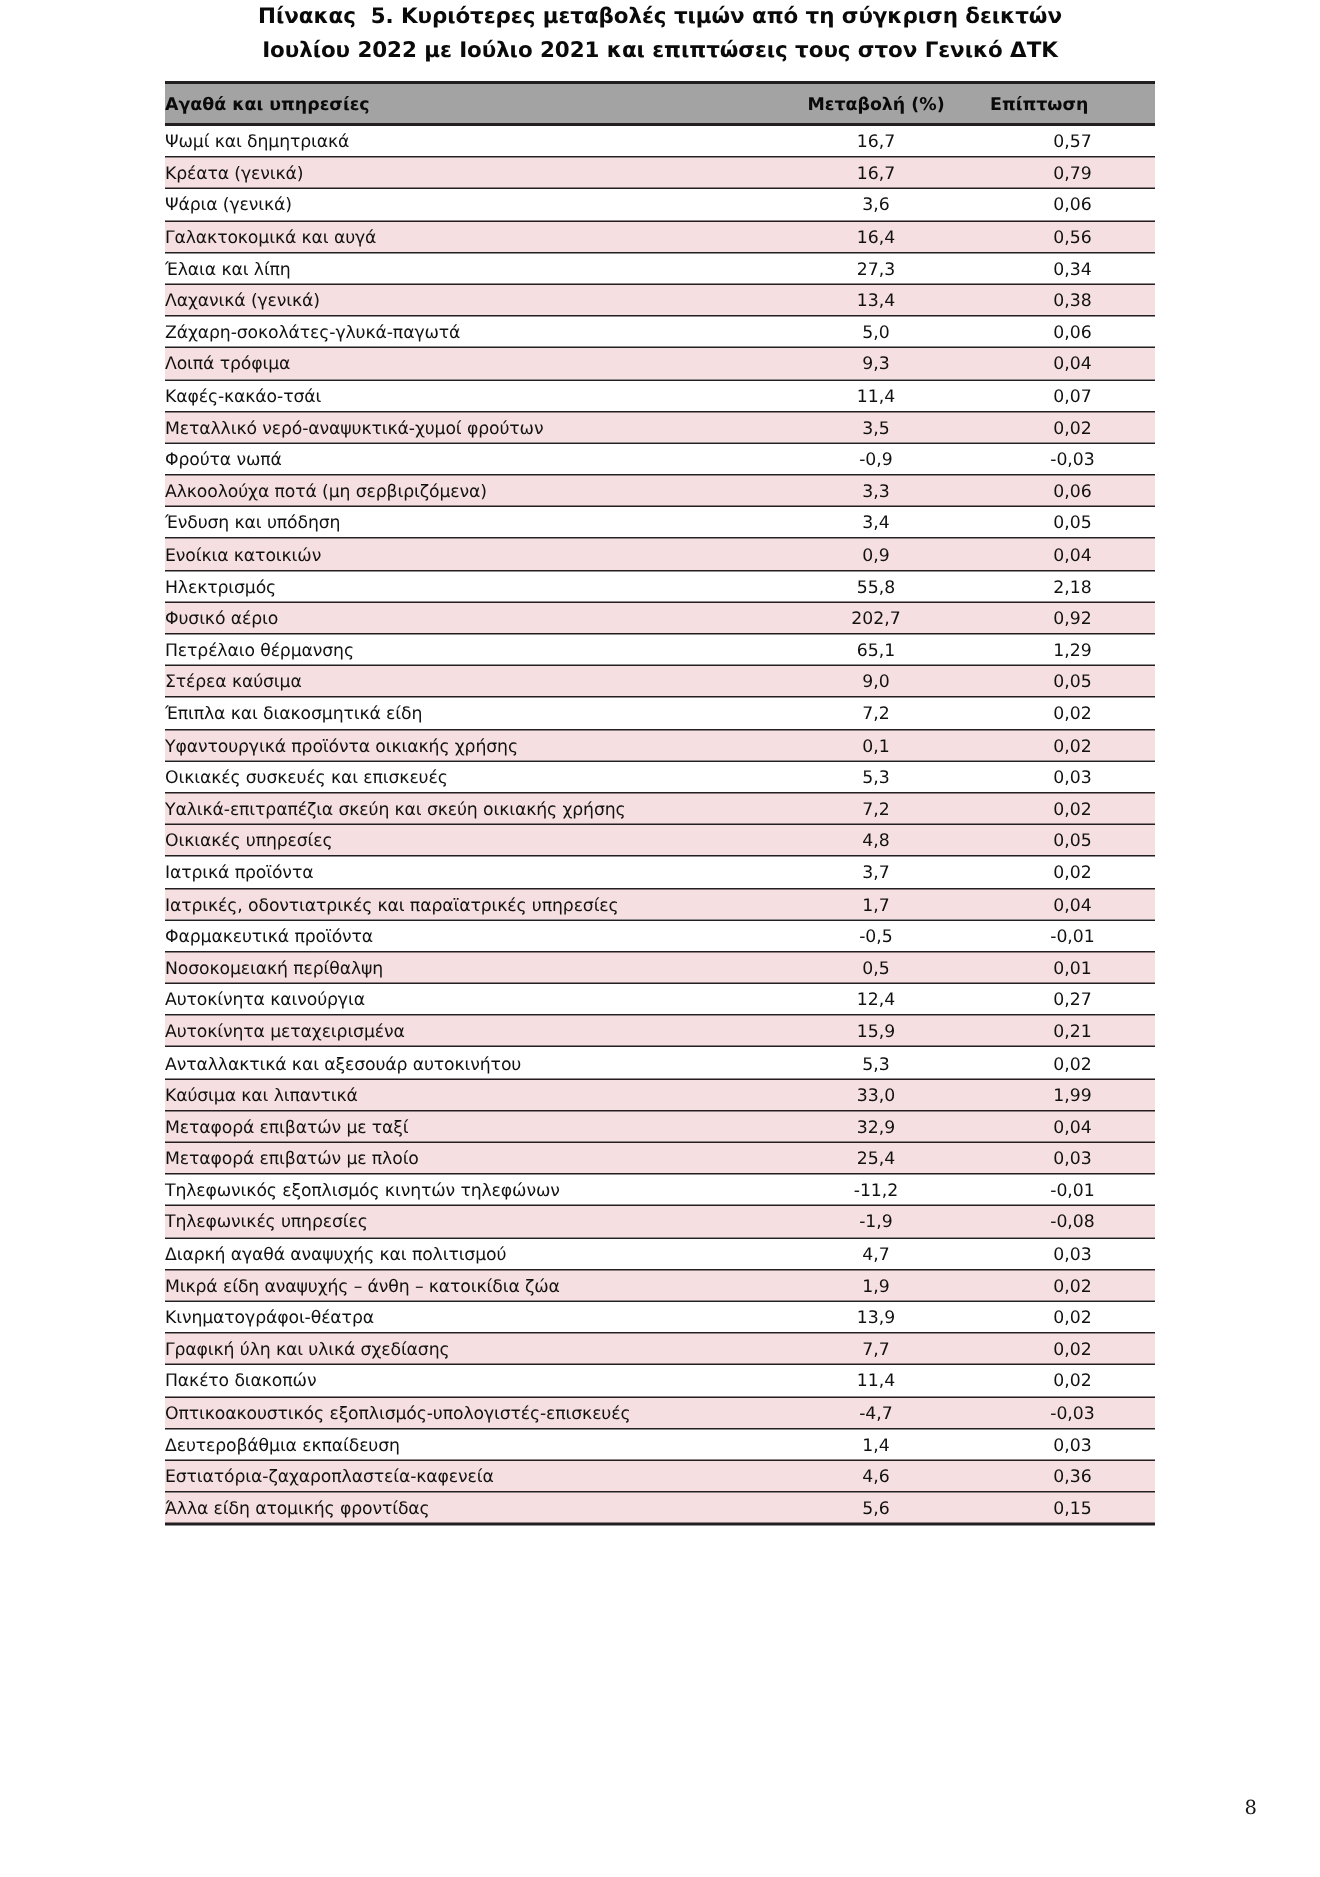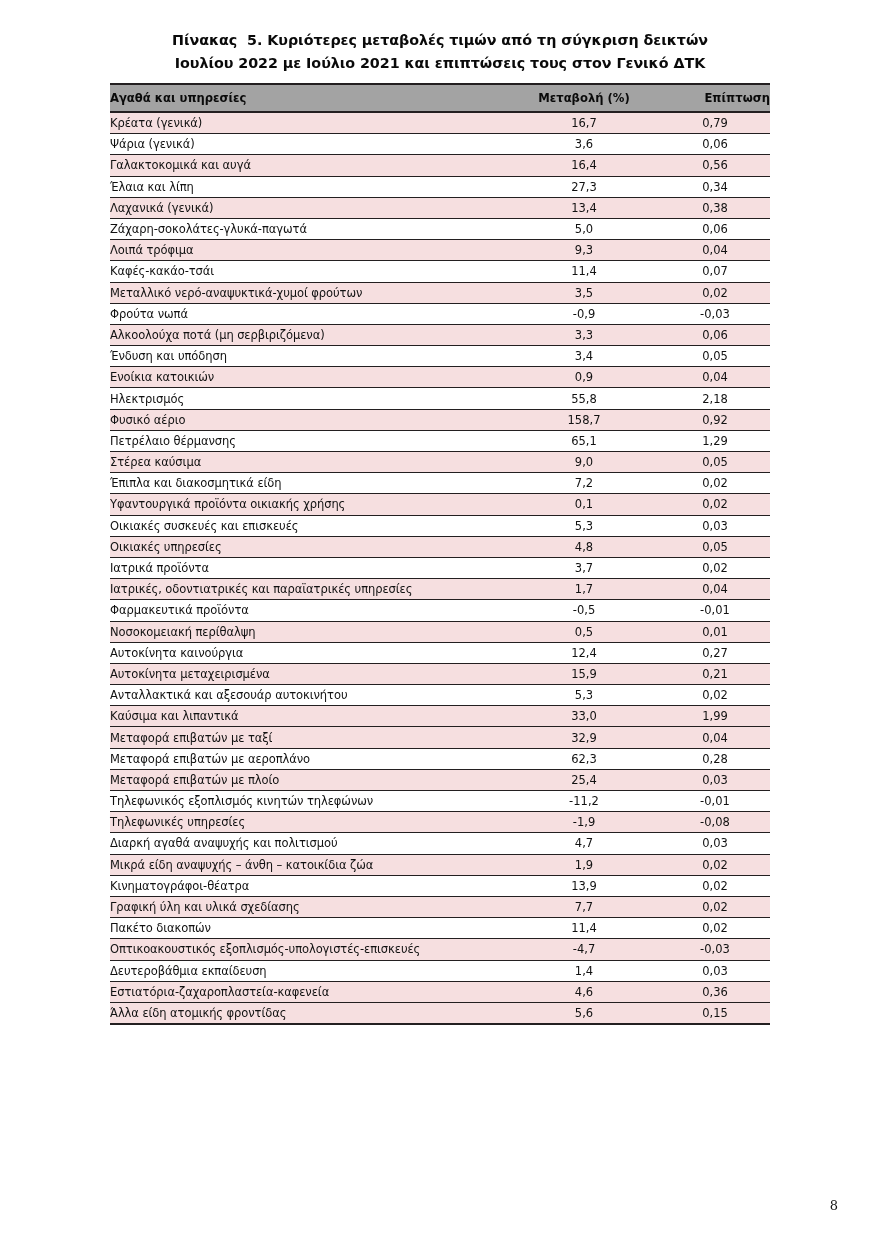--- a/index.html
+++ b/index.html
@@ -19,21 +19,20 @@
 
   .page {
     position: absolute;
     inset: 0;
     padding: 0;
   }
 
   
   .title-block {
     margin: 0;
-    padding-top: 29px;
     text-align: center;
   }
   .title-line {
     display: block;
     font-size: 14.3px;
     font-weight: bold;
     letter-spacing: -0.05px;
     line-height: 23px;
     white-space: pre;
     color: #0a0a0a;
@@ -63,21 +62,21 @@
     padding: 0 0 1px 0;
     border-bottom: 2.2px solid #231f20;
     vertical-align: middle;
     color: #0a0a0a;
   }
   th.h-name {
     text-align: left;
     padding-left: 11px;
   }
   th.h-chg { text-align: center; padding-right: 18px; }
-  th.h-imp { text-align: right; padding-right: 6px; }
+  th.h-imp { text-align: left; padding-right: 6px; }
 
   table.data tbody td {
     font-size: 11.5px;
     height: 20.2px;
     padding: 0;
     border-bottom: 1.7px solid #231f20;
     vertical-align: middle;
     white-space: nowrap;
     color: #111111;
   }
@@ -133,20 +132,25 @@
         <col class="c-imp">
       </colgroup>
       <thead>
         <tr>
           <th class="h-name">Αγαθά και υπηρεσίες</th>
           <th class="h-chg">Μεταβολή (%)</th>
           <th class="h-imp">Επίπτωση</th>
         </tr>
       </thead>
       <tbody id="tbody">
+          <tr class="plain">
+            <td class="v-name">Ψωμί και δημητριακά</td>
+            <td class="v-chg">16,7</td>
+            <td class="v-imp">0,57</td>
+          </tr>
           <tr class="alt">
             <td class="v-name">Κρέατα (γενικά)</td>
             <td class="v-chg">16,7</td>
             <td class="v-imp">0,79</td>
           </tr>
           <tr class="plain">
             <td class="v-name">Ψάρια (γενικά)</td>
             <td class="v-chg">3,6</td>
             <td class="v-imp">0,06</td>
           </tr>
@@ -205,21 +209,21 @@
             <td class="v-chg">0,9</td>
             <td class="v-imp">0,04</td>
           </tr>
           <tr class="plain">
             <td class="v-name">Ηλεκτρισμός</td>
             <td class="v-chg">55,8</td>
             <td class="v-imp">2,18</td>
           </tr>
           <tr class="alt">
             <td class="v-name">Φυσικό αέριο</td>
-            <td class="v-chg">158,7</td>
+            <td class="v-chg">202,7</td>
             <td class="v-imp">0,92</td>
           </tr>
           <tr class="plain">
             <td class="v-name">Πετρέλαιο θέρμανσης</td>
             <td class="v-chg">65,1</td>
             <td class="v-imp">1,29</td>
           </tr>
           <tr class="alt">
             <td class="v-name">Στέρεα καύσιμα</td>
             <td class="v-chg">9,0</td>
@@ -234,20 +238,25 @@
             <td class="v-name">Υφαντουργικά προϊόντα οικιακής χρήσης</td>
             <td class="v-chg">0,1</td>
             <td class="v-imp">0,02</td>
           </tr>
           <tr class="plain">
             <td class="v-name">Οικιακές συσκευές και επισκευές</td>
             <td class="v-chg">5,3</td>
             <td class="v-imp">0,03</td>
           </tr>
           <tr class="alt">
+            <td class="v-name">Υαλικά-επιτραπέζια σκεύη και σκεύη οικιακής χρήσης</td>
+            <td class="v-chg">7,2</td>
+            <td class="v-imp">0,02</td>
+          </tr>
+          <tr class="alt">
             <td class="v-name">Οικιακές υπηρεσίες</td>
             <td class="v-chg">4,8</td>
             <td class="v-imp">0,05</td>
           </tr>
           <tr class="plain">
             <td class="v-name">Ιατρικά προϊόντα</td>
             <td class="v-chg">3,7</td>
             <td class="v-imp">0,02</td>
           </tr>
           <tr class="alt">
@@ -283,25 +292,20 @@
           <tr class="alt">
             <td class="v-name">Καύσιμα και λιπαντικά</td>
             <td class="v-chg">33,0</td>
             <td class="v-imp">1,99</td>
           </tr>
           <tr class="alt">
             <td class="v-name">Μεταφορά επιβατών με ταξί</td>
             <td class="v-chg">32,9</td>
             <td class="v-imp">0,04</td>
           </tr>
-          <tr class="plain">
-            <td class="v-name">Μεταφορά επιβατών με αεροπλάνο</td>
-            <td class="v-chg">62,3</td>
-            <td class="v-imp">0,28</td>
-          </tr>
           <tr class="alt">
             <td class="v-name">Μεταφορά επιβατών με πλοίο</td>
             <td class="v-chg">25,4</td>
             <td class="v-imp">0,03</td>
           </tr>
           <tr class="plain">
             <td class="v-name">Τηλεφωνικός εξοπλισμός κινητών τηλεφώνων</td>
             <td class="v-chg">-11,2</td>
             <td class="v-imp">-0,01</td>
           </tr>

